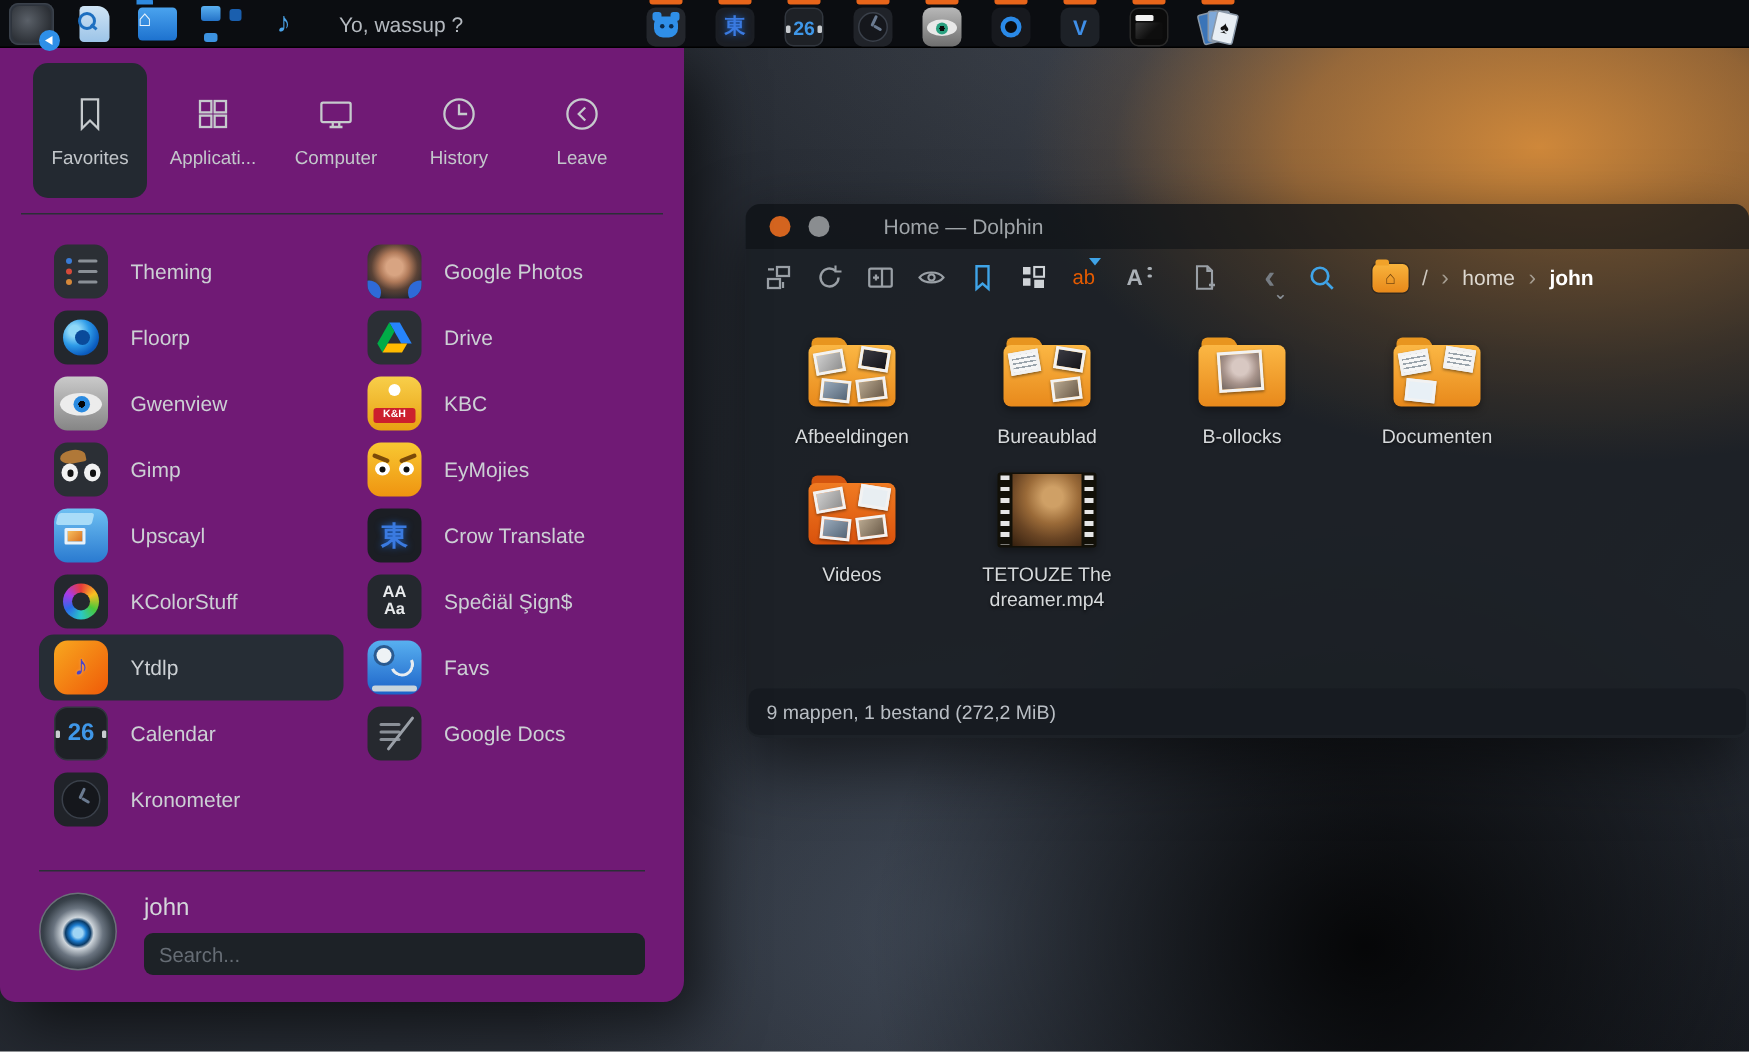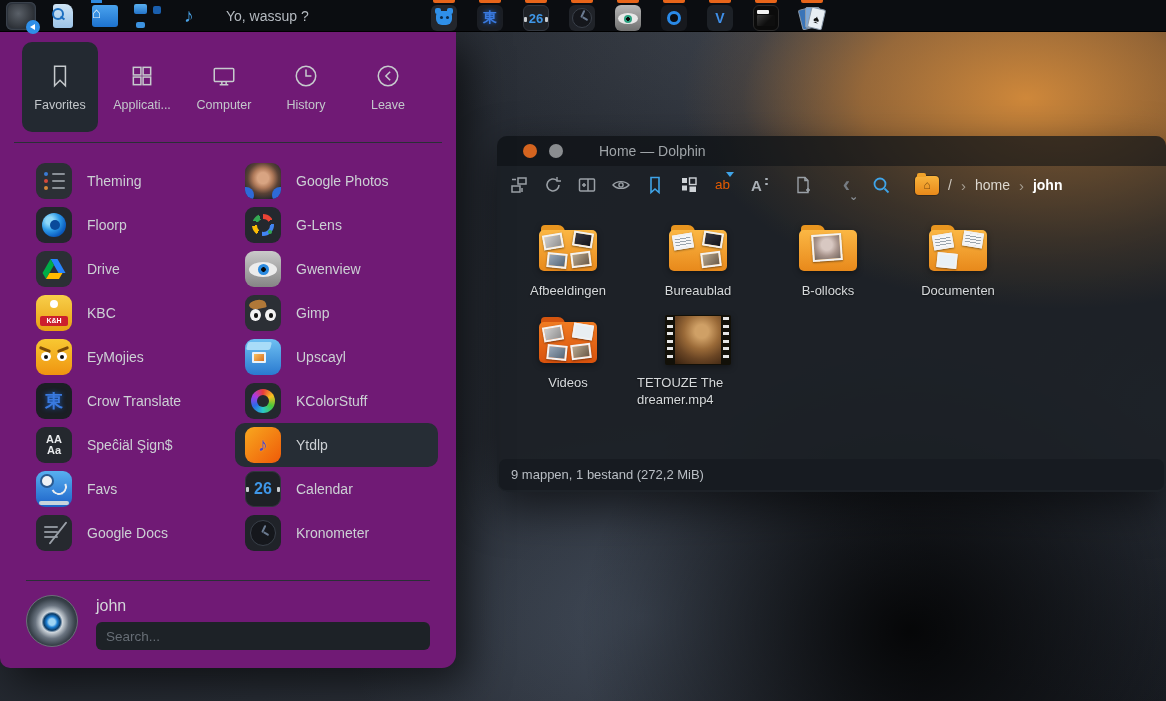--- a/index.html
+++ b/index.html
@@ -140,21 +140,21 @@
   .ic-upscayl .pic{position:absolute;left:7px;top:13px;width:14px;height:11px;background:linear-gradient(135deg,#f8c060,#d87020);border:2px solid #e8f2fa;border-radius:1px}
   .ic-kcolor{background:#24282e}
   .ic-kcolor .wheel{position:absolute;inset:6px;border-radius:50%;background:conic-gradient(#e83a3a,#f8c020,#4ac83a,#2ac8c8,#2a6ae8,#a83ae8,#e83a3a)}
   .ic-kcolor .wheel::after{content:"";position:absolute;inset:6px;border-radius:50%;background:#24282e}
   .ic-ytdlp{background:linear-gradient(135deg,#f8a81f,#ef5a08)}
   .ic-ytdlp .n{color:#4a44c8;font-size:19px;text-shadow:0 0 2px rgba(255,255,255,.35)}
   .ic-krono{background:#202329}
   
   .win{position:absolute;left:497px;top:136px;width:669px;height:356px;border-radius:10px;background:rgba(28,32,38,.9);box-shadow:0 16px 44px rgba(0,0,0,.55);z-index:30;overflow:hidden}
   .win::before{content:"";position:absolute;inset:0;background:radial-gradient(500px 270px at 84% -6%, rgba(172,116,56,.6), rgba(122,86,46,.28) 46%, transparent 72%);pointer-events:none}
-  .titlebar{position:relative;height:30px;background:rgba(13,16,20,.55);display:flex;align-items:center;padding-left:26px;gap:12px}
+  .titlebar{position:relative;height:30px;background:rgba(13,16,20,.55);display:flex;align-items:center;padding-left:16px;gap:12px}
   .wbtn{width:14px;height:14px;border-radius:50%}
   .wbtn.close{background:#d4641f}
   .wbtn.min{background:#8a8d90}
   .wtitle{color:#9fa4a8;font-size:14px;margin-left:24px}
   .toolbar{position:relative;height:38px;display:flex;align-items:center;gap:7px;padding:0 8px}
   .tool{width:27px;height:27px;display:flex;align-items:center;justify-content:center;border-radius:5px;position:relative;flex:none}
   .tool svg{display:block}
   .ab{color:#e55b00;font-weight:normal;font-size:13.5px;position:relative;line-height:1}
   .ab::after{content:"";position:absolute;right:-4px;top:-6px;border-left:4px solid transparent;border-right:4px solid transparent;border-top:5px solid #3fa4e8}
   .fontA{color:#aab0b6;font-size:15px;font-weight:bold;position:relative}
@@ -166,21 +166,21 @@
   .homebtn::before{content:"";position:absolute;top:-3px;left:2px;width:9px;height:4px;background:#f0a22a;border-radius:2px 2px 0 0}
   .sep{color:#cfc9c0;font-size:14px}
   .chev{color:#a69e92;font-size:15px}
   .crumb{color:#ddd8d0;font-size:14px}
   .crumb.current{color:#fff;font-weight:bold}
   .content{position:relative;padding:16px 0 0 6px}
   .frow{display:flex}
   .frow + .frow{margin-top:12px}
   .cell{width:130px;display:flex;flex-direction:column;align-items:center}
   .thumbwrap{height:56px;display:flex;align-items:center;justify-content:center}
-  .flabel{margin-top:6px;color:#d6d9db;font-size:13px;text-align:left;line-height:1.35;text-shadow:0 1px 2px rgba(0,0,0,.6);max-width:122px}
+  .flabel{margin-top:6px;color:#d6d9db;font-size:13px;text-align:center;line-height:1.35;text-shadow:0 1px 2px rgba(0,0,0,.6);max-width:122px}
   
   .folder{width:58px;height:46px;position:relative;filter:drop-shadow(0 2px 3px rgba(0,0,0,.4))}
   .folder .ftab{position:absolute;top:0;left:2px;width:24px;height:12px;border-radius:4px 7px 0 0;background:#e8951f}
   .folder .fbody{position:absolute;top:5px;left:0;right:0;bottom:0;border-radius:5px;background:linear-gradient(180deg,#fbb744,#e8891b)}
   .folder.deep .ftab{background:#d4550f}
   .folder.deep .fbody{background:linear-gradient(180deg,#f07b22,#d9520c)}
   .ph{position:absolute;width:20px;height:15px;background:linear-gradient(135deg,#cfcfcf,#8f8f8f);border:2px solid #f2f2f2;box-shadow:0 1px 2px rgba(0,0,0,.45)}
   .ph.p1{left:4px;top:9px;transform:rotate(-10deg)}
   .ph.p2{right:4px;top:7px;transform:rotate(9deg);background:linear-gradient(135deg,#3a3a42,#14141a)}
   .ph.p3{left:8px;bottom:3px;transform:rotate(6deg);background:linear-gradient(135deg,#9aaabb,#556677)}
@@ -345,27 +345,20 @@
     <div class="app">
       <span class="ic s36 ic-gphotos"></span>
       <span>Google Photos</span>
     </div>
 
     <div class="app">
       <span class="ic s36 ic-floorp">
           <span class="orb"></span>
         </span>
       <span>Floorp</span>
-    </div>
-    <div class="app">
-      <span class="ic s36 ic-glens">
-          <span class="ring"></span>
-          <span class="dot"></span>
-        </span>
-      <span>G-Lens</span>
     </div>
 
     <div class="app">
       <span class="ic s36 ic-drive">
         <svg width="24" height="22" viewBox="0 0 24 22">
             <path d="M8.5 1h7l8 14h-7z" fill="#2684fc"></path>
             <path d="M8.5 1L.5 15l3.5 6 8-14z" fill="#00ac47"></path>
             <path d="M4 21h13l3.5-6h-13z" fill="#ffba00"></path>
           </svg>
       </span>

